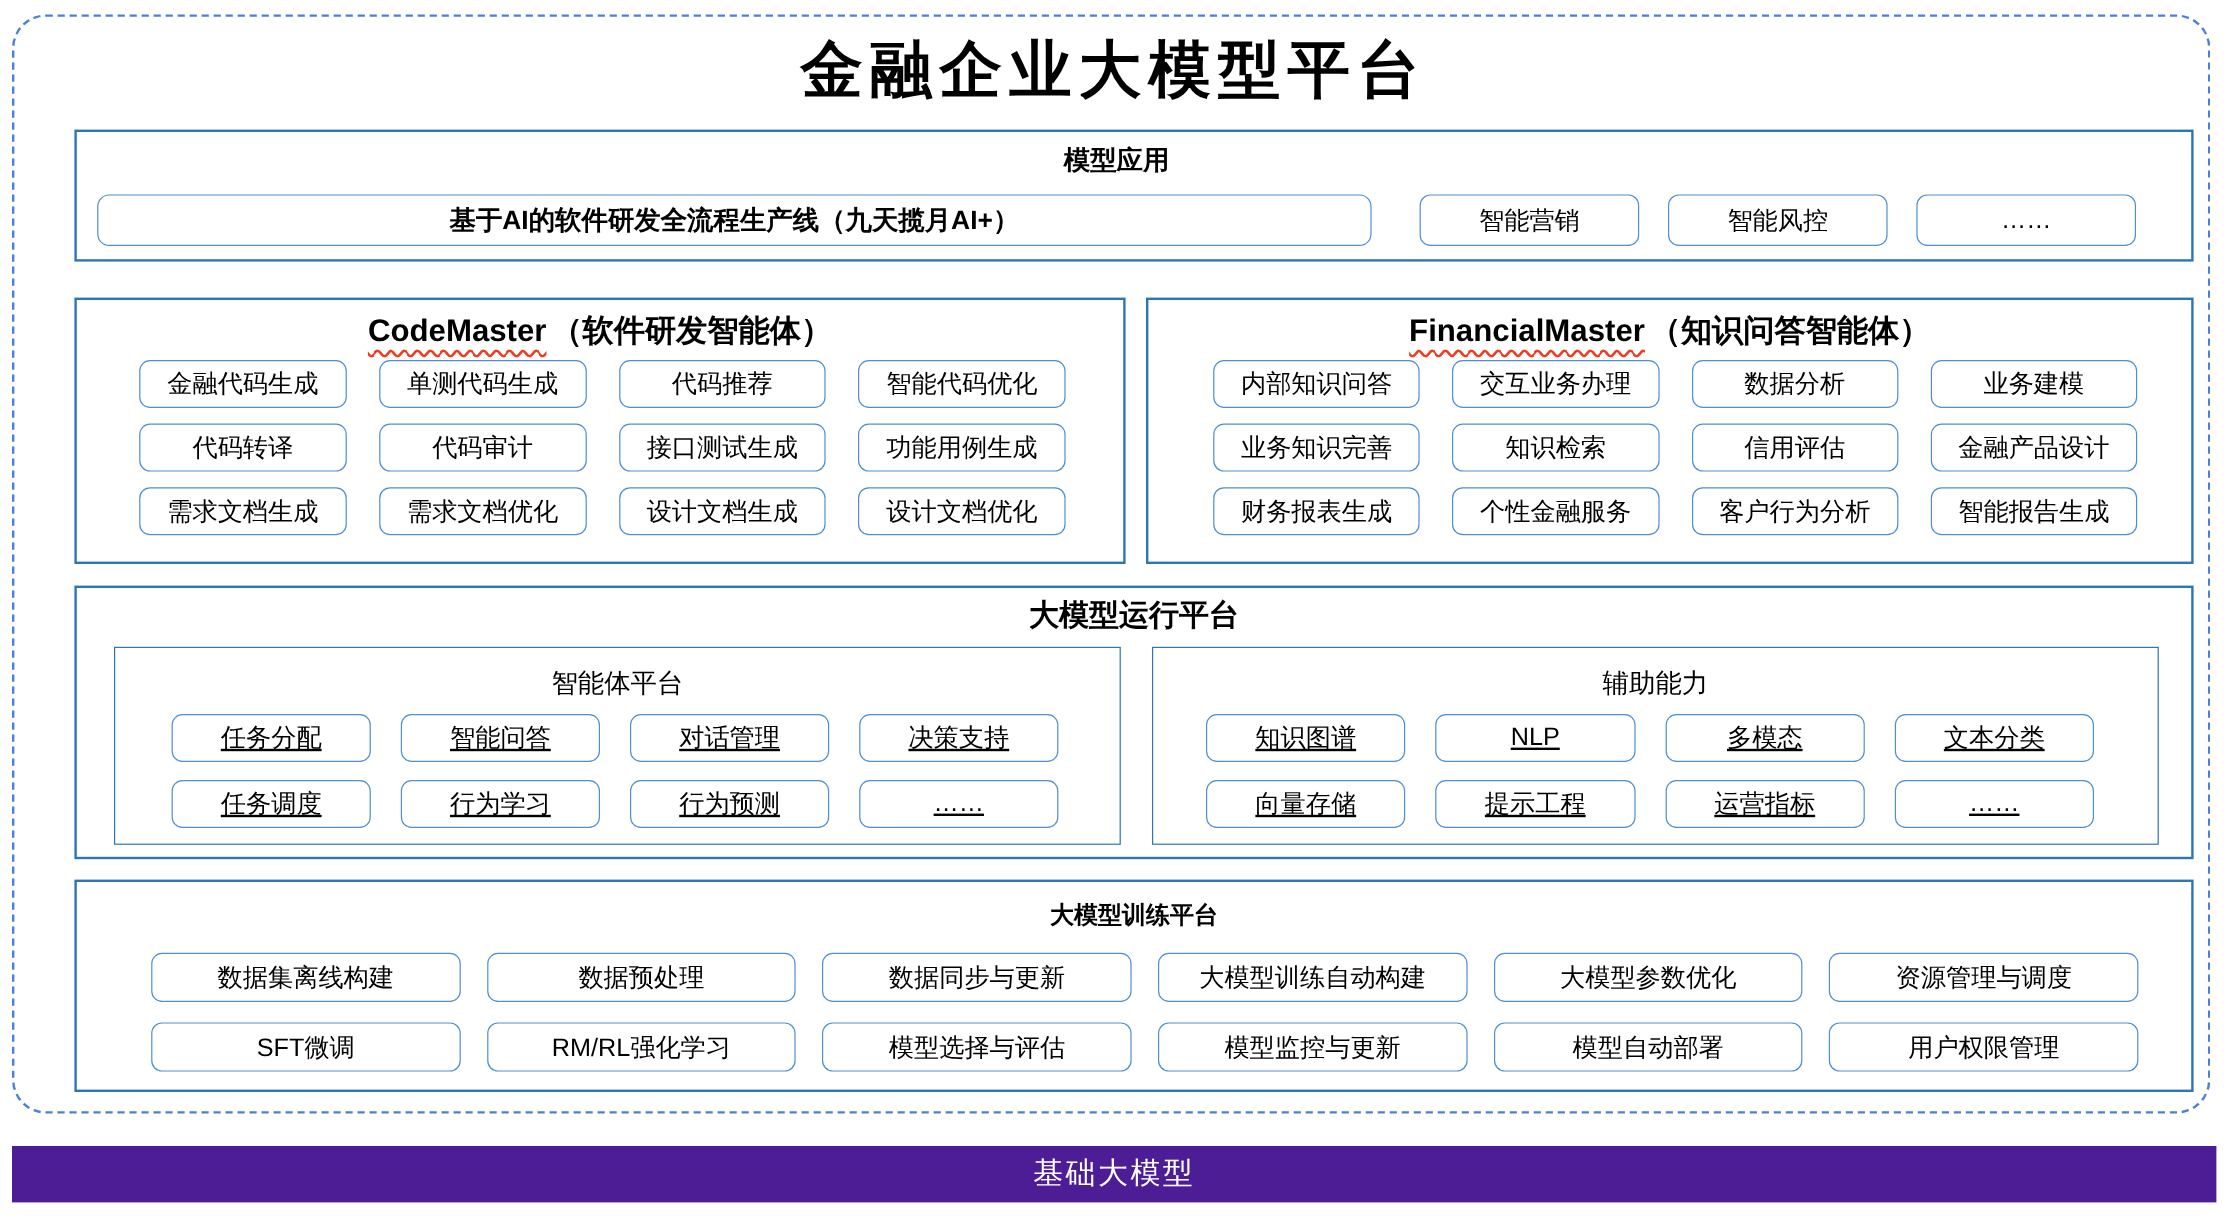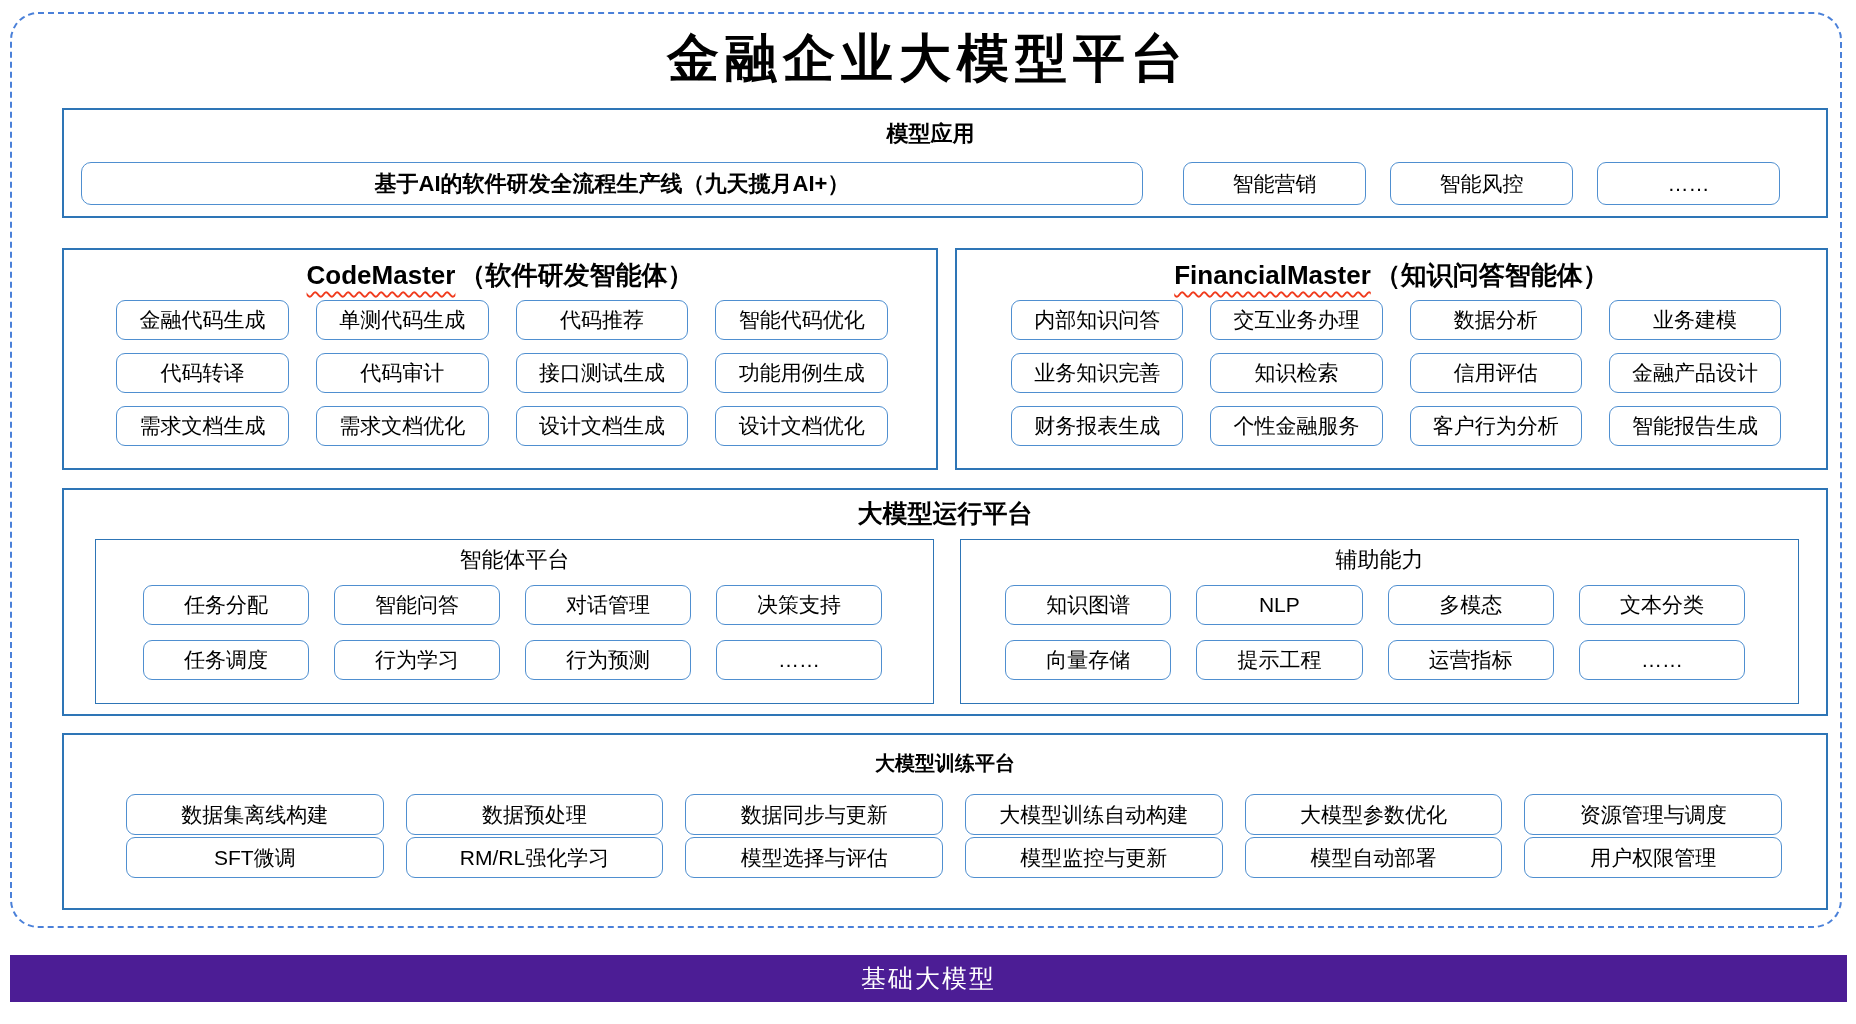--- a/index.html
+++ b/index.html
@@ -51,32 +51,32 @@
   .grid{display:grid;margin-top:8px;margin-left:24px;}
   .cols-4{grid-template-columns:repeat(4,1fr);gap:13px 27px;}
   .grid .btn{height:40px;}
   .grid-code{padding:0 48px 0 28px;}
   .grid-fin{padding:0 45px 0 30px;}
   
   .sec-runtime{left:62px;top:488px;width:1766px;height:228px;padding-top:8px;}
   .sec-runtime > .sec-header{font-size:25px;line-height:30px;}
   .inner-box{
     position:absolute;box-sizing:border-box;border:1.5px solid #2E75B6;
-    width:839px;height:165px;top:49px;padding-top:5px;background:#fff;
+    width:839px;height:165px;top:49px;padding-top:15px;background:#fff;
   }
   .inner-agent{left:31px;}
   .inner-aux{left:896px;}
   .inner-header{text-align:center;font-size:22px;line-height:30px;font-weight:normal;}
-  .inner-box .grid{margin-top:10px;gap:15px 25px;}
+  .inner-box .grid{margin-top:10px;gap:15px 25px;text-decoration:underline;}
   .grid-agent{padding:0 51px 0 23px;}
   .grid-aux{padding:0 53px 0 20px;}
   
   .sec-training{left:62px;top:733px;width:1766px;height:177px;padding-top:12px;}
   .sec-training > .sec-header{font-size:20px;line-height:32px;}
-  .cols-6{grid-template-columns:repeat(6,1fr);gap:2px 22px;padding:0 44px 0 38px;margin-top:15px;}
+  .cols-6{grid-template-columns:repeat(6,1fr);gap:17px 22px;padding:0 44px 0 38px;margin-top:15px;}
   .cols-6 .btn{height:41px;}
   
   .footer-bar{
     position:absolute;left:10px;top:955px;width:1837px;height:47px;
     background:#4c1d95;color:#fff;font-size:25px;line-height:47px;
     text-align:center;letter-spacing:2px;
   }
 </style>
 </head>
 <body>

